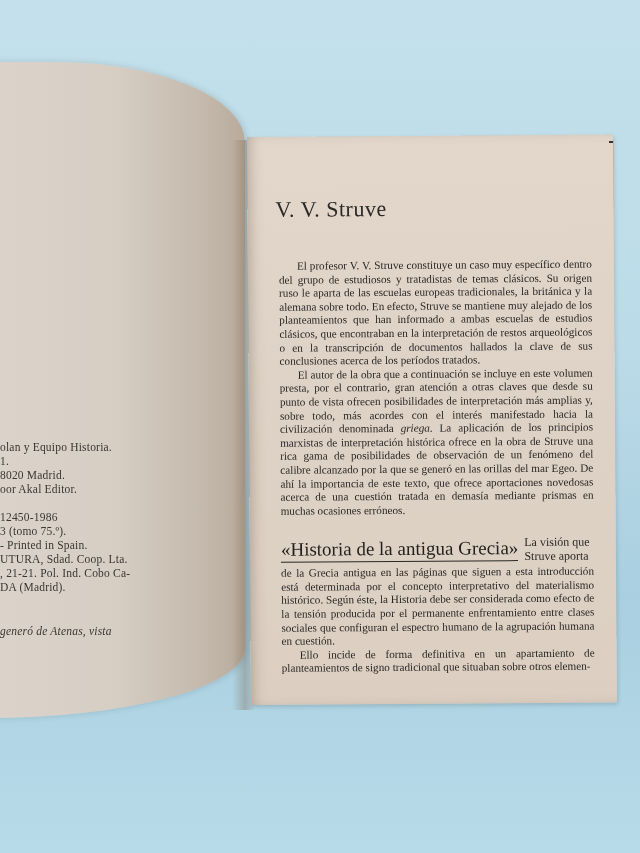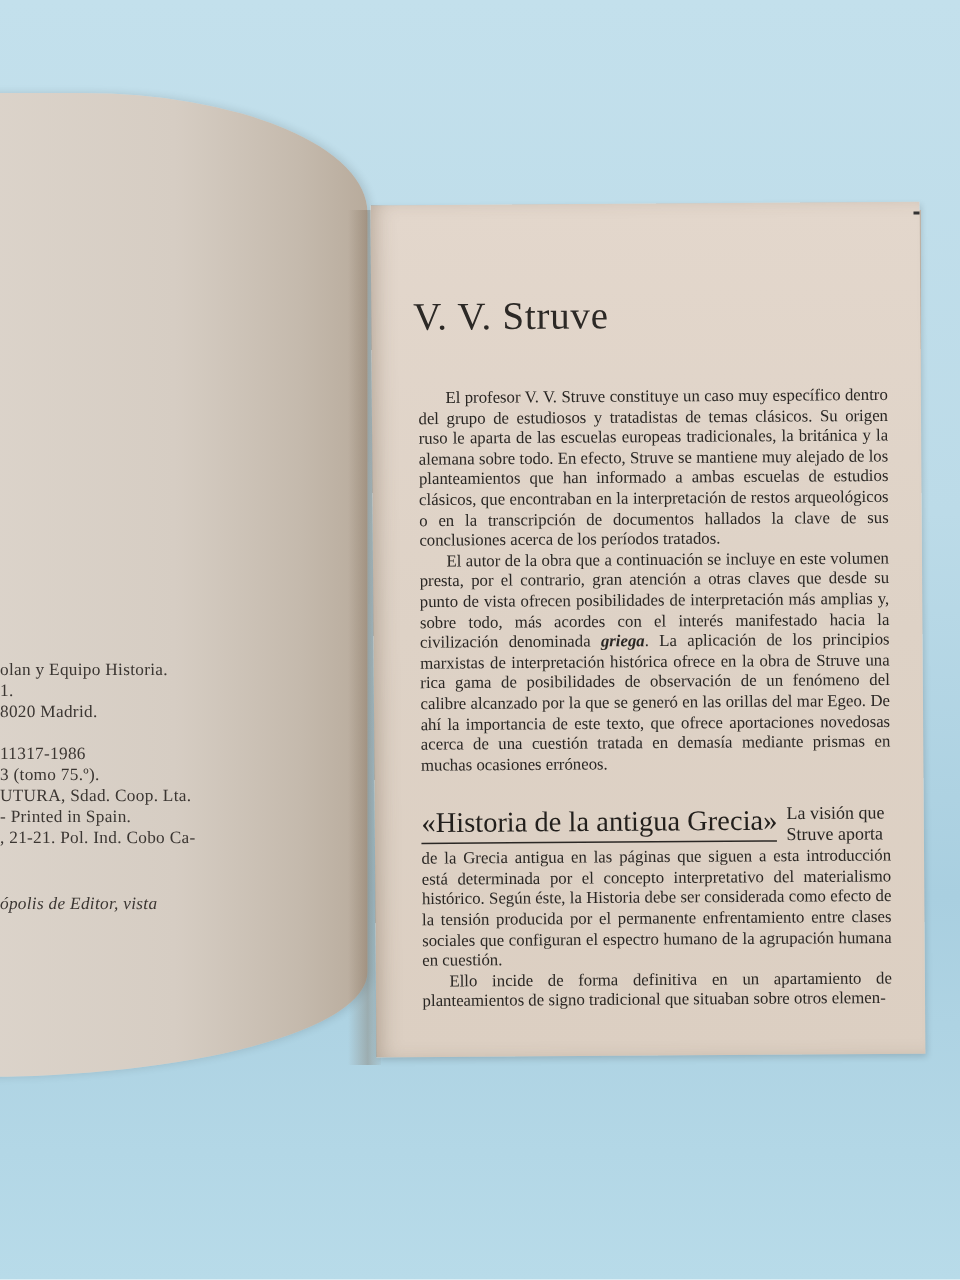--- a/index.html
+++ b/index.html
@@ -37,30 +37,30 @@
   .right-edge {
     position: absolute; left: 608px; top: 140px; width: 6px; height: 560px;
     background: #cfc2b5;
   }
   .spine-shadow {
     position: absolute; left: 232px; top: 140px; width: 22px; height: 570px;
     background: linear-gradient(90deg, rgba(120,100,80,0.0), rgba(120,100,80,0.35) 60%, rgba(120,100,80,0.05));
   }
   .chapter-title {
     position: absolute; left: 28px; top: 60px;
-    font-size: 26px; color: #2c2926; letter-spacing: 0.5px; margin: 0; font-weight: normal;
+    font-size: 22px; color: #2c2926; letter-spacing: 0.5px; margin: 0; font-weight: normal;
   }
   .body-text {
     position: absolute; left: 31px; top: 123px; width: 313px;
     font-size: 11.2px; line-height: 13.6px; color: #2a2724;
     text-align: justify;
   }
   .body-text p { margin: 0; text-indent: 18px; }
   .body-text .first { text-indent: 18px; }
-  .body-text em { font-style: italic; font-weight: bold; }
+  .body-text em { font-style: italic; }
 
   .section-block { position: absolute; left: 31px; top: 403px; width: 313px; }
   .section-heading-row { display: flex; align-items: flex-start; }
   .section-heading {
     font-size: 19px; color: #221f1c; white-space: nowrap;
     border-bottom: 1.5px solid #2a2724; padding-bottom: 2px; margin: 0; font-weight: normal;
     line-height: 20px;
   }
   .section-side {
     font-size: 12px; line-height: 13.6px; color: #2a2724; margin-left: 6px; margin-top: -2px;
@@ -76,27 +76,29 @@
   }
 </style>
 </head>
 <body>
 
 <div class="left-page">
   <div class="colophon">
     <span class="line">olan y Equipo Historia.</span>
     <span class="line">1.</span>
     <span class="line">8020 Madrid.</span>
+    <span class="line">oor Akal Editor.</span>
     <div class="gap"></div>
-    <span class="line">11317-1986</span>
+    <span class="line">12450-1986</span>
     <span class="line">3 (tomo 75.º).</span>
+    <span class="line">- Printed in Spain.</span>
     <span class="line">UTURA, Sdad. Coop. Lta.</span>
-    <span class="line">- Printed in Spain.</span>
     <span class="line">, 21-21. Pol. Ind. Cobo Ca-</span>
-    <span class="caption">ópolis de Editor, vista</span>
+    <span class="line">DA (Madrid).</span>
+    <span class="caption">generó de Atenas, vista</span>
   </div>
 </div>
 
 <div class="spine-shadow"></div>
 <div class="right-edge"></div>
 
 <div class="right-page">
   <h1 class="chapter-title">V. V. Struve</h1>
 
   <div class="body-text">

